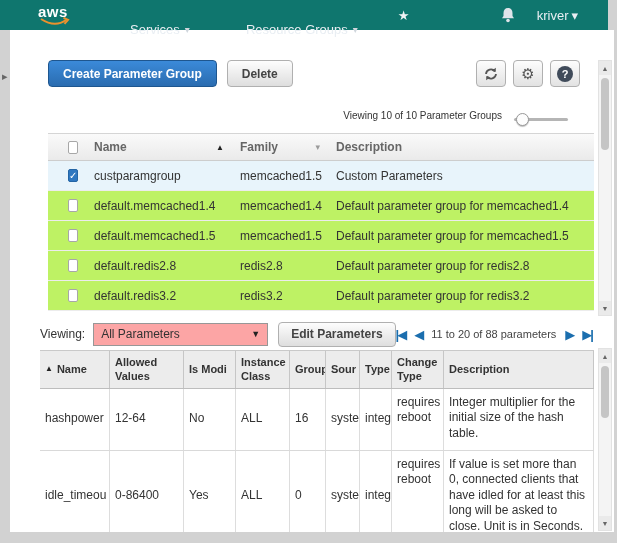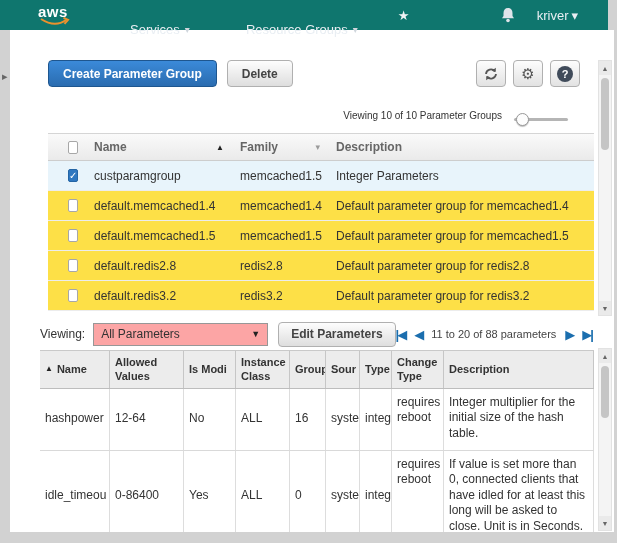--- a/index.html
+++ b/index.html
@@ -59,21 +59,21 @@
   .slider-track { position: absolute; left: 0; right: 0; top: 5px; height: 3px; background: #b5b5b5; border-radius: 2px; }
   .slider-knob {
     position: absolute; left: 2px; top: 0; width: 13px; height: 13px; border-radius: 50%;
     background: #fdfdfd; border: 1px solid #999; box-shadow: 0 1px 1px rgba(0,0,0,.25);
   }
 
   
   .groups-table { position: absolute; left: 38px; right: 20px; top: 103px; font-size: 12px; }
   .g-row {
     display: grid; grid-template-columns: 38px 146px 96px 1fr;
-    align-items: center; height: 30px; border-bottom: 1px solid #ececec; background: #fde047;
+    align-items: center; height: 30px; border-bottom: 1px solid #ececec; background: #bef264;
   }
   .g-header {
     height: 28px; background: linear-gradient(#fafafa, #eaeaea);
     border-top: 1px solid #d5d5d5; border-bottom: 1px solid #cdcdcd;
     color: #666; font-weight: bold;
   }
   .g-row.selected { background: #e8f4fb; }
   .cell { padding: 0 8px; overflow: hidden; white-space: nowrap; display: flex; align-items: center; }
   .cb {
     width: 13px; height: 13px; border: 1px solid #a7a7a7; border-radius: 2px; background: #fff;
@@ -214,21 +214,21 @@
     </div>
 
     <div class="g-row selected">
       <div class="cell">
         <span class="cb checked">
             <span>✓</span>
           </span>
       </div>
       <div class="cell">custparamgroup</div>
       <div class="cell">memcached1.5</div>
-      <div class="cell">Integer Parameters</div>
+      <div class="cell">Custom Parameters</div>
     </div>
 
     <div class="g-row">
       <div class="cell">
         <span class="cb"></span>
       </div>
       <div class="cell">default.memcached1.4</div>
       <div class="cell">memcached1.4</div>
       <div class="cell">Default parameter group for memcached1.4</div>
     </div>

